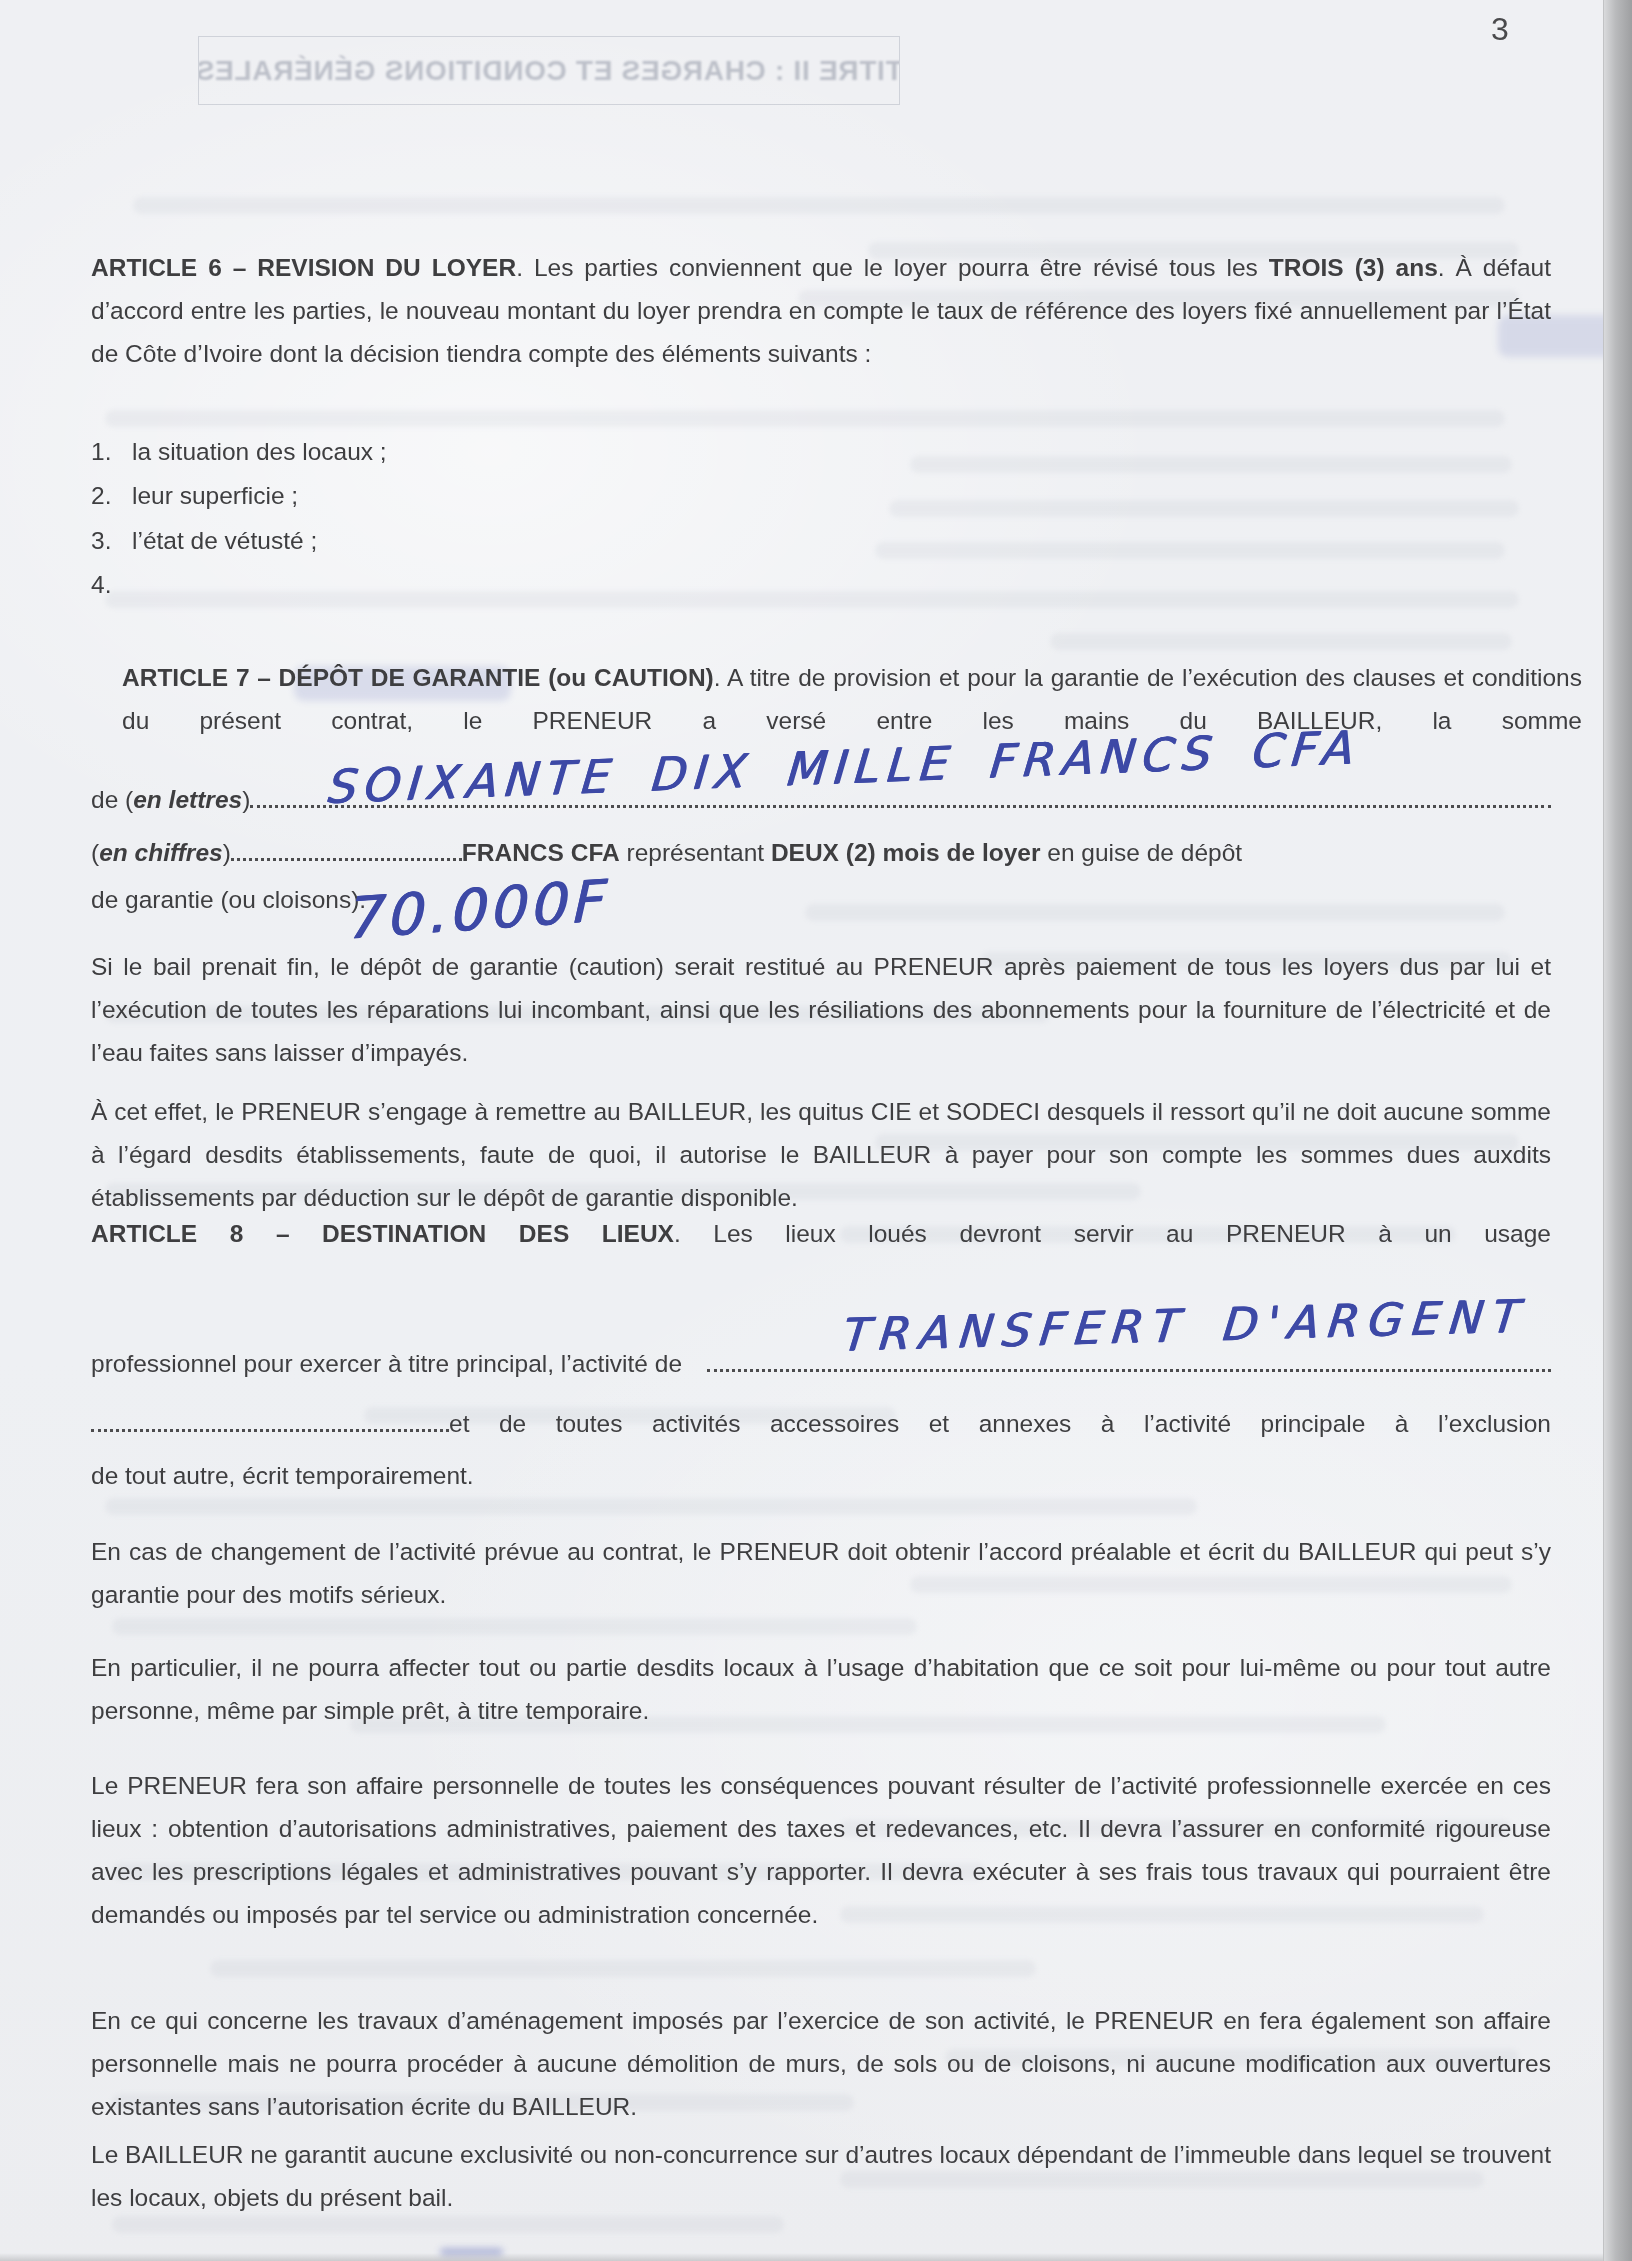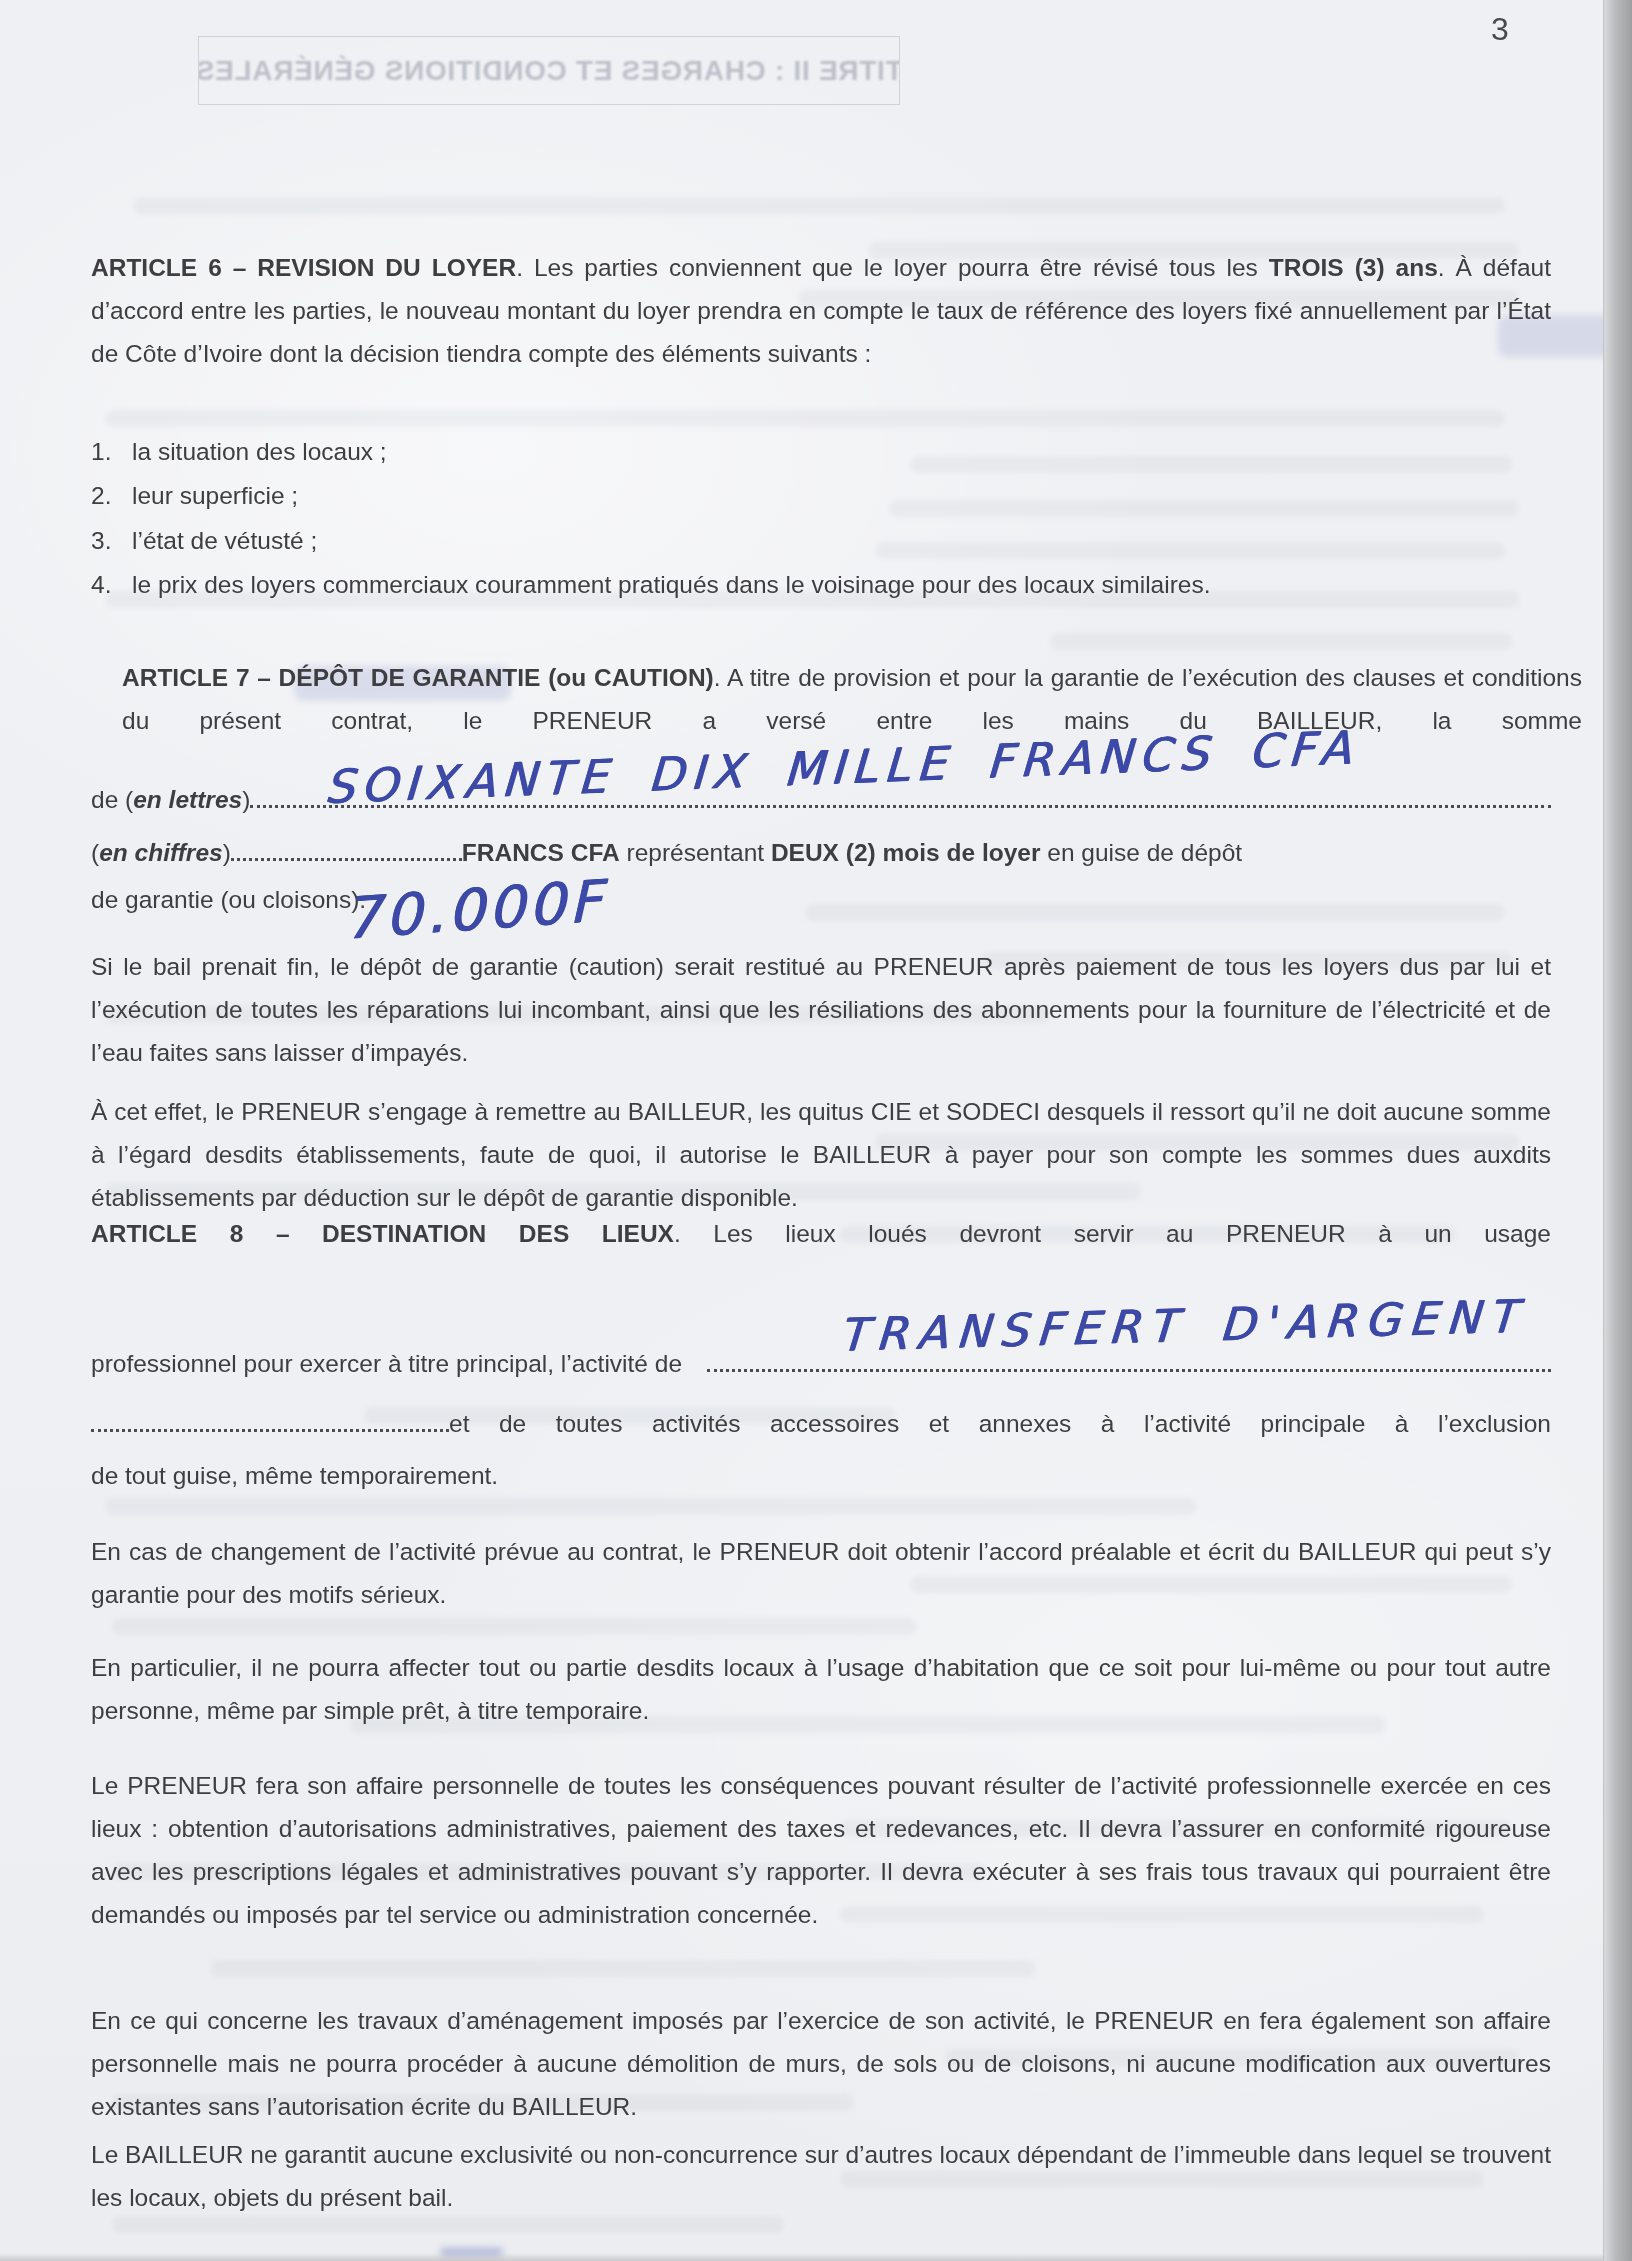--- a/index.html
+++ b/index.html
@@ -121,21 +121,20 @@
       <div class="row">
         <span class="num">2.</span>
         <span>leur superficie ;</span>
       </div>
       <div class="row">
         <span class="num">3.</span>
         <span>l’état de vétusté ;</span>
       </div>
       <div class="row">
         <span class="num">4.</span>
-        <span>le prix des loyers commerciaux couramment pratiqués dans le voisinage pour des locaux similaires.</span>
       </div>
     </div>
 
     <div class="blk stretch" style="top:656px;margin-left:31px;"><span class="b">ARTICLE 7 – DÉPÔT DE GARANTIE (ou CAUTION)</span><span>. A titre de provision et pour la garantie de l’exécution des clauses et conditions du présent contrat, le PRENEUR a versé entre les mains du BAILLEUR, la somme</span></div>
 
     <div class="frow" style="top:770px;">
       <span class="lbl"><span>de (</span><span class="b i">en lettres</span><span>) </span></span>
       <span class="dots grow"></span>
     </div>
     <div class="hand hand-words">SOIXANTE DIX MILLE FRANCS CFA</div>
@@ -159,21 +158,21 @@
       <span class="lbl">professionnel pour exercer à titre principal, l’activité de </span>
       <span class="dots grow"></span>
     </div>
     <div class="hand hand-activity">TRANSFERT  D'ARGENT</div>
 
     <div class="frow" style="top:1394px;">
       <span class="dots" style="width:358px;"></span>
       <span class="fill-just stretch">et de toutes activités accessoires et annexes à l’activité principale à l’exclusion</span>
     </div>
 
-    <div class="blk" style="top:1454px;">de tout guise, même temporairement.</div>
+    <div class="blk" style="top:1454px;">de tout autre, écrit temporairement.</div>
 
     <div class="blk" style="top:1530px;">En cas de changement de l’activité prévue au contrat, le PRENEUR doit obtenir l’accord préalable et écrit du BAILLEUR qui peut s’y garantie pour des motifs sérieux.</div>
 
     <div class="blk" style="top:1646px;">En particulier, il ne pourra affecter tout ou partie desdits locaux à l’usage d’habitation que ce soit pour lui-même ou pour tout autre personne, même par simple prêt, à titre temporaire.</div>
 
     <div class="blk" style="top:1764px;">Le PRENEUR fera son affaire personnelle de toutes les conséquences pouvant résulter de l’activité professionnelle exercée en ces lieux : obtention d’autorisations administratives, paiement des taxes et redevances, etc. Il devra l’assurer en conformité rigoureuse avec les prescriptions légales et administratives pouvant s’y rapporter. Il devra exécuter à ses frais tous travaux qui pourraient être demandés ou imposés par tel service ou administration concernée.</div>
 
     <div class="blk" style="top:1999px;">En ce qui concerne les travaux d’aménagement imposés par l’exercice de son activité, le PRENEUR en fera également son affaire personnelle mais ne pourra procéder à aucune démolition de murs, de sols ou de cloisons, ni aucune modification aux ouvertures existantes sans l’autorisation écrite du BAILLEUR.</div>
 
     <div class="blk" style="top:2133px;">Le BAILLEUR ne garantit aucune exclusivité ou non-concurrence sur d’autres locaux dépendant de l’immeuble dans lequel se trouvent les locaux, objets du présent bail.</div>

